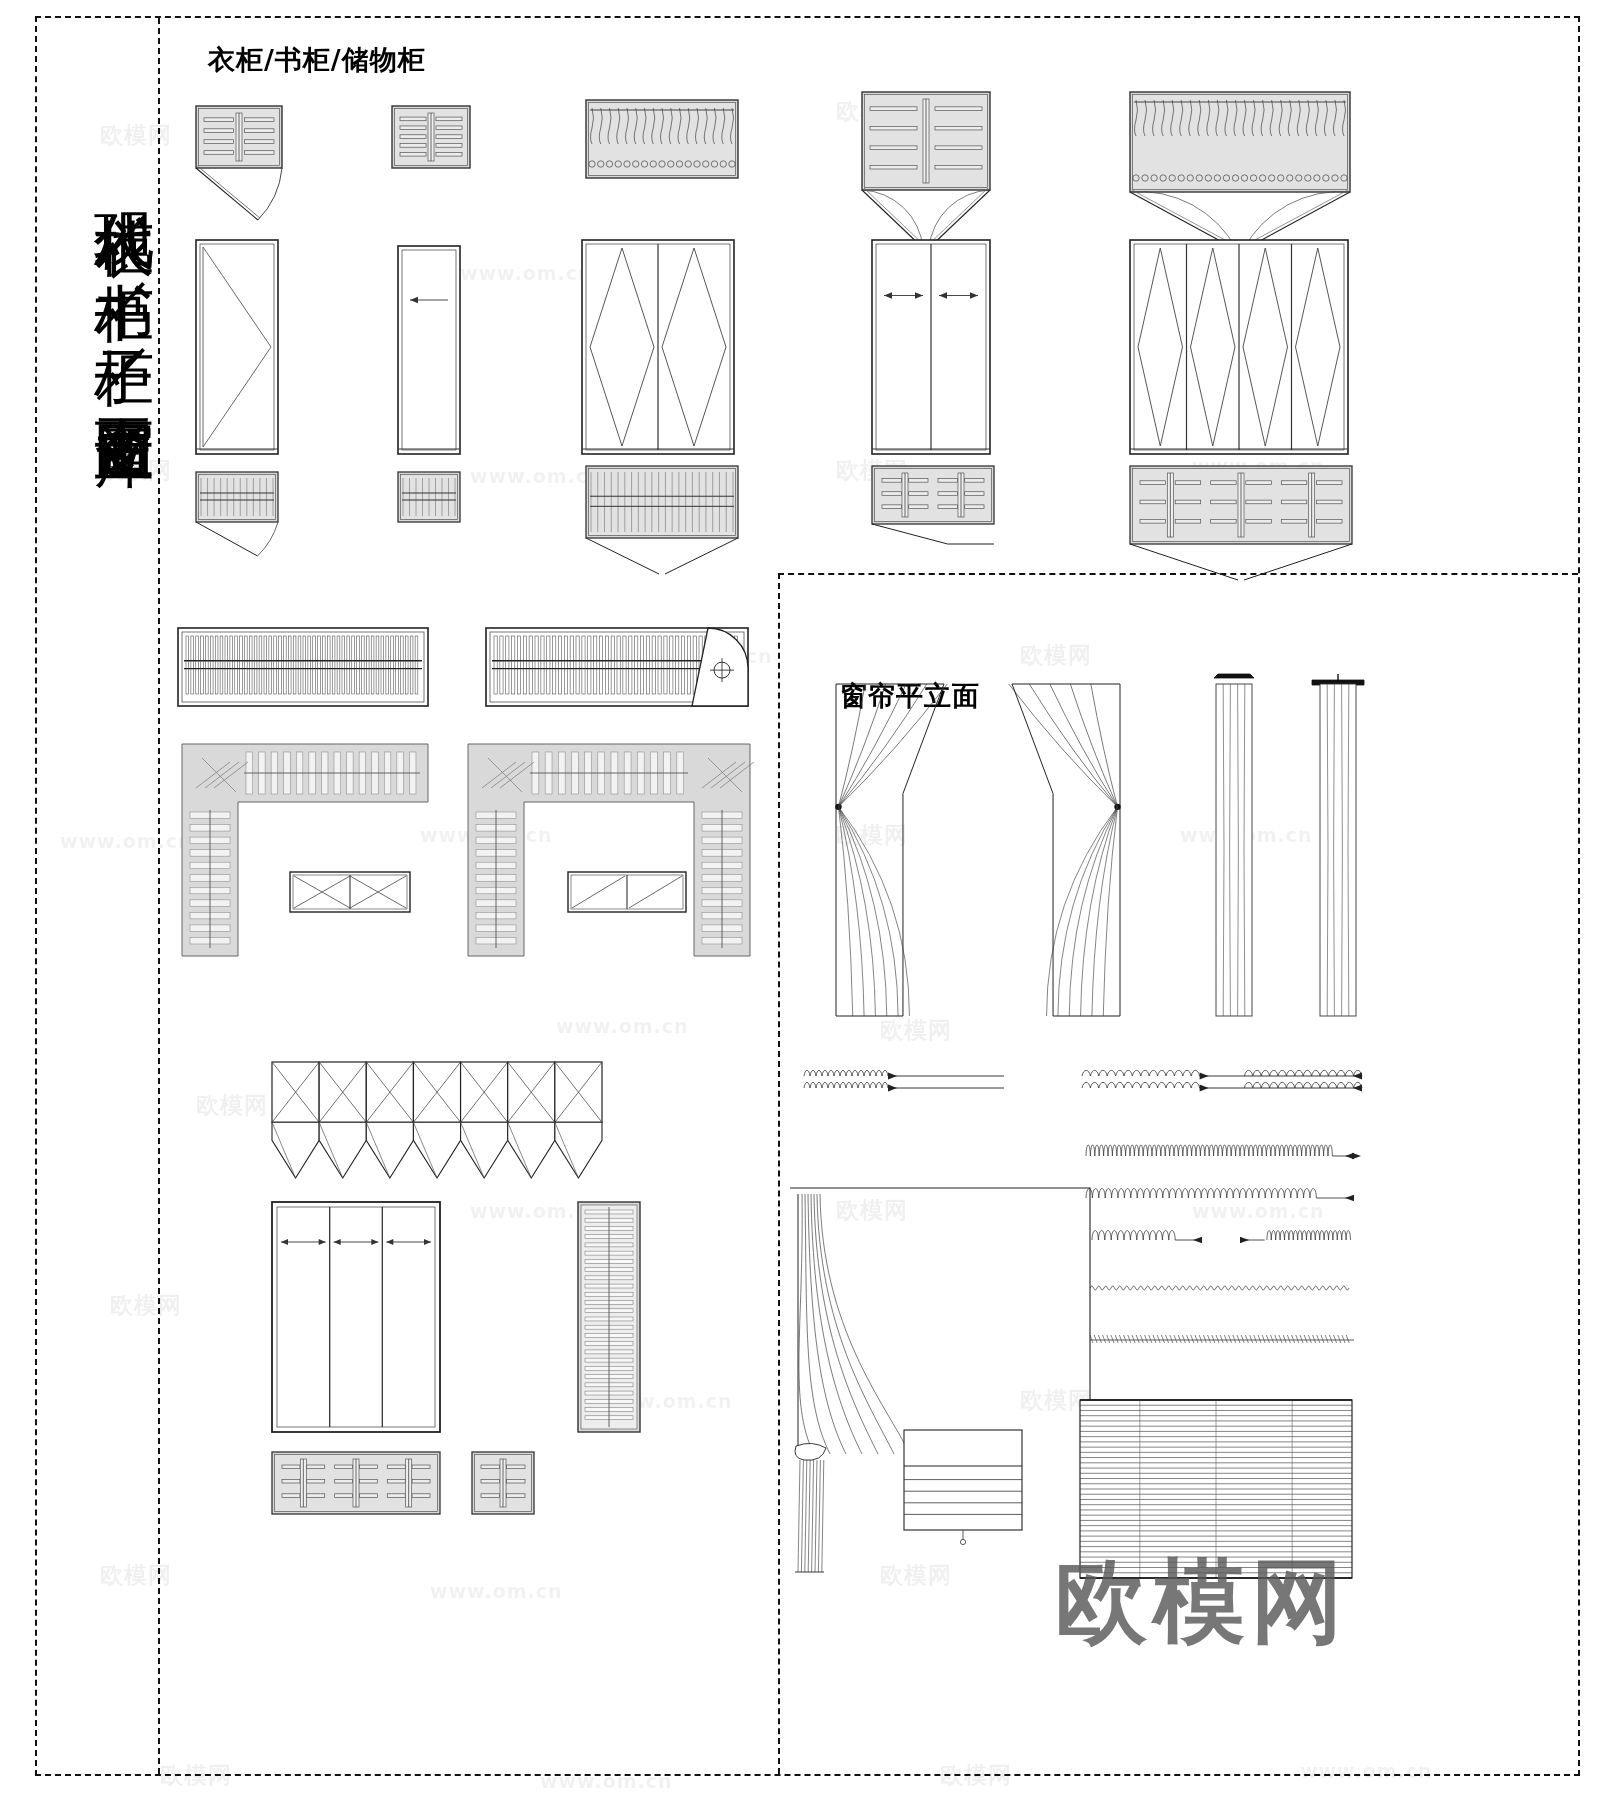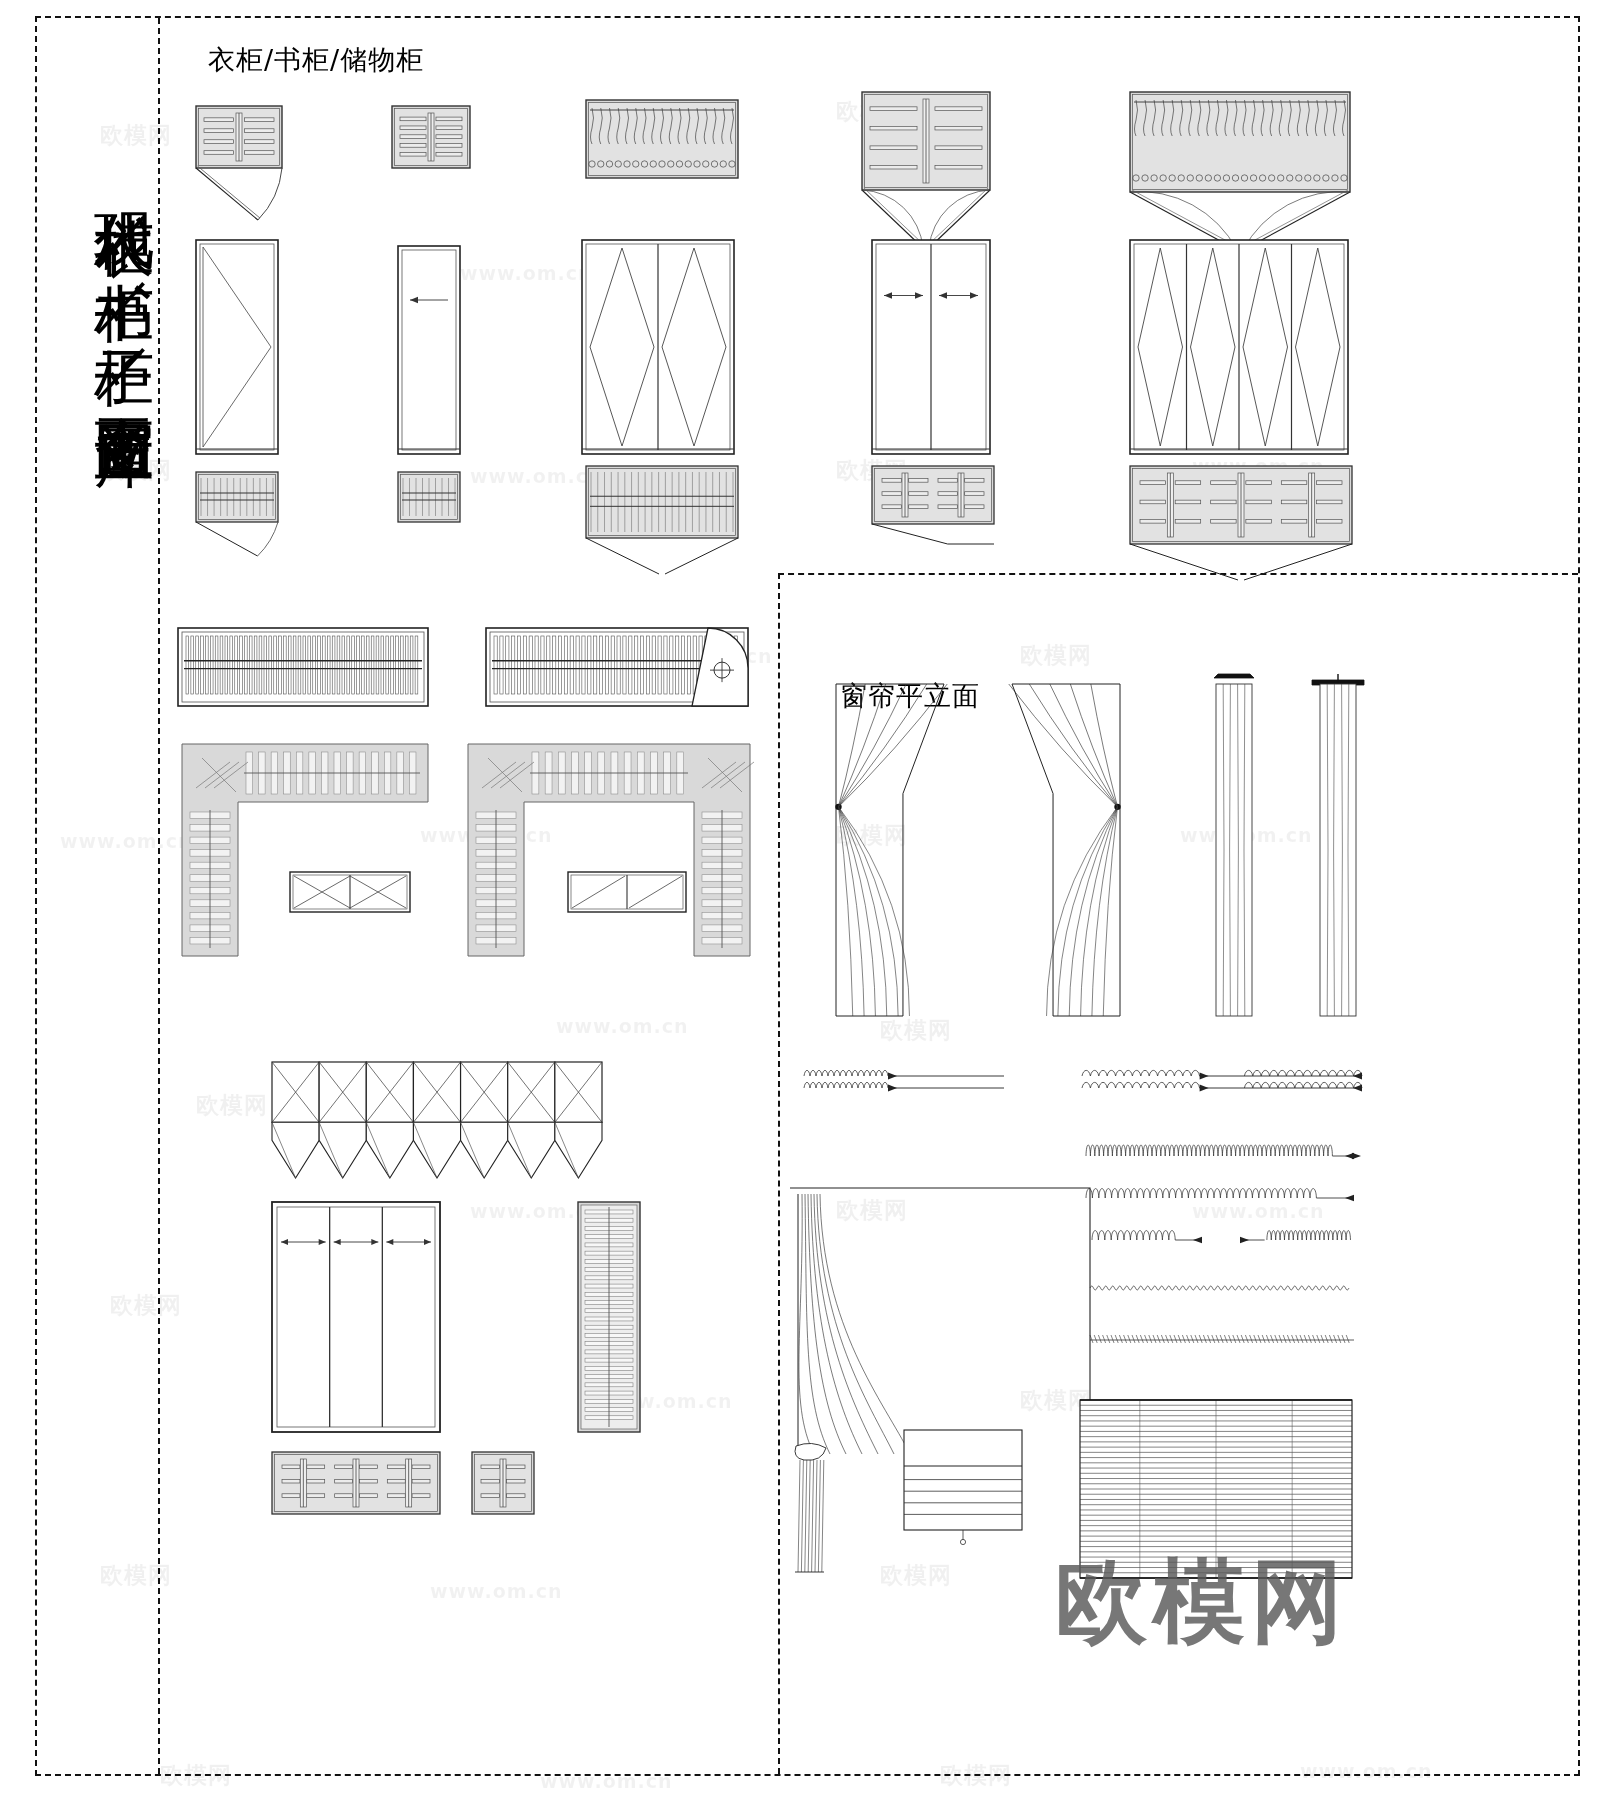--- a/index.html
+++ b/index.html
@@ -30,21 +30,21 @@
   
   .vtitle{
     position:absolute;left:62px;top:165px;width:96px;
     writing-mode:vertical-rl;text-orientation:upright;
     font-family:"Liberation Serif","DejaVu Serif",serif;
     font-size:60px;line-height:1.16;letter-spacing:2px;
     color:#000;white-space:nowrap;font-weight:400;
   }
 
   .sec-title{
-    position:absolute;font-weight:normal;color:#000;
+    position:absolute;font-weight:bold;color:#000;
     font-family:"DejaVu Sans","Liberation Sans",sans-serif;
     font-size:27px;letter-spacing:1px;
   }
   #t-wardrobe{left:208px;top:42px;}
   #t-curtain{left:840px;top:678px;}
 
   svg{display:block;}
   .drawarea{position:absolute;left:0;top:0;width:1620px;height:1800px;pointer-events:none;}
 
   

